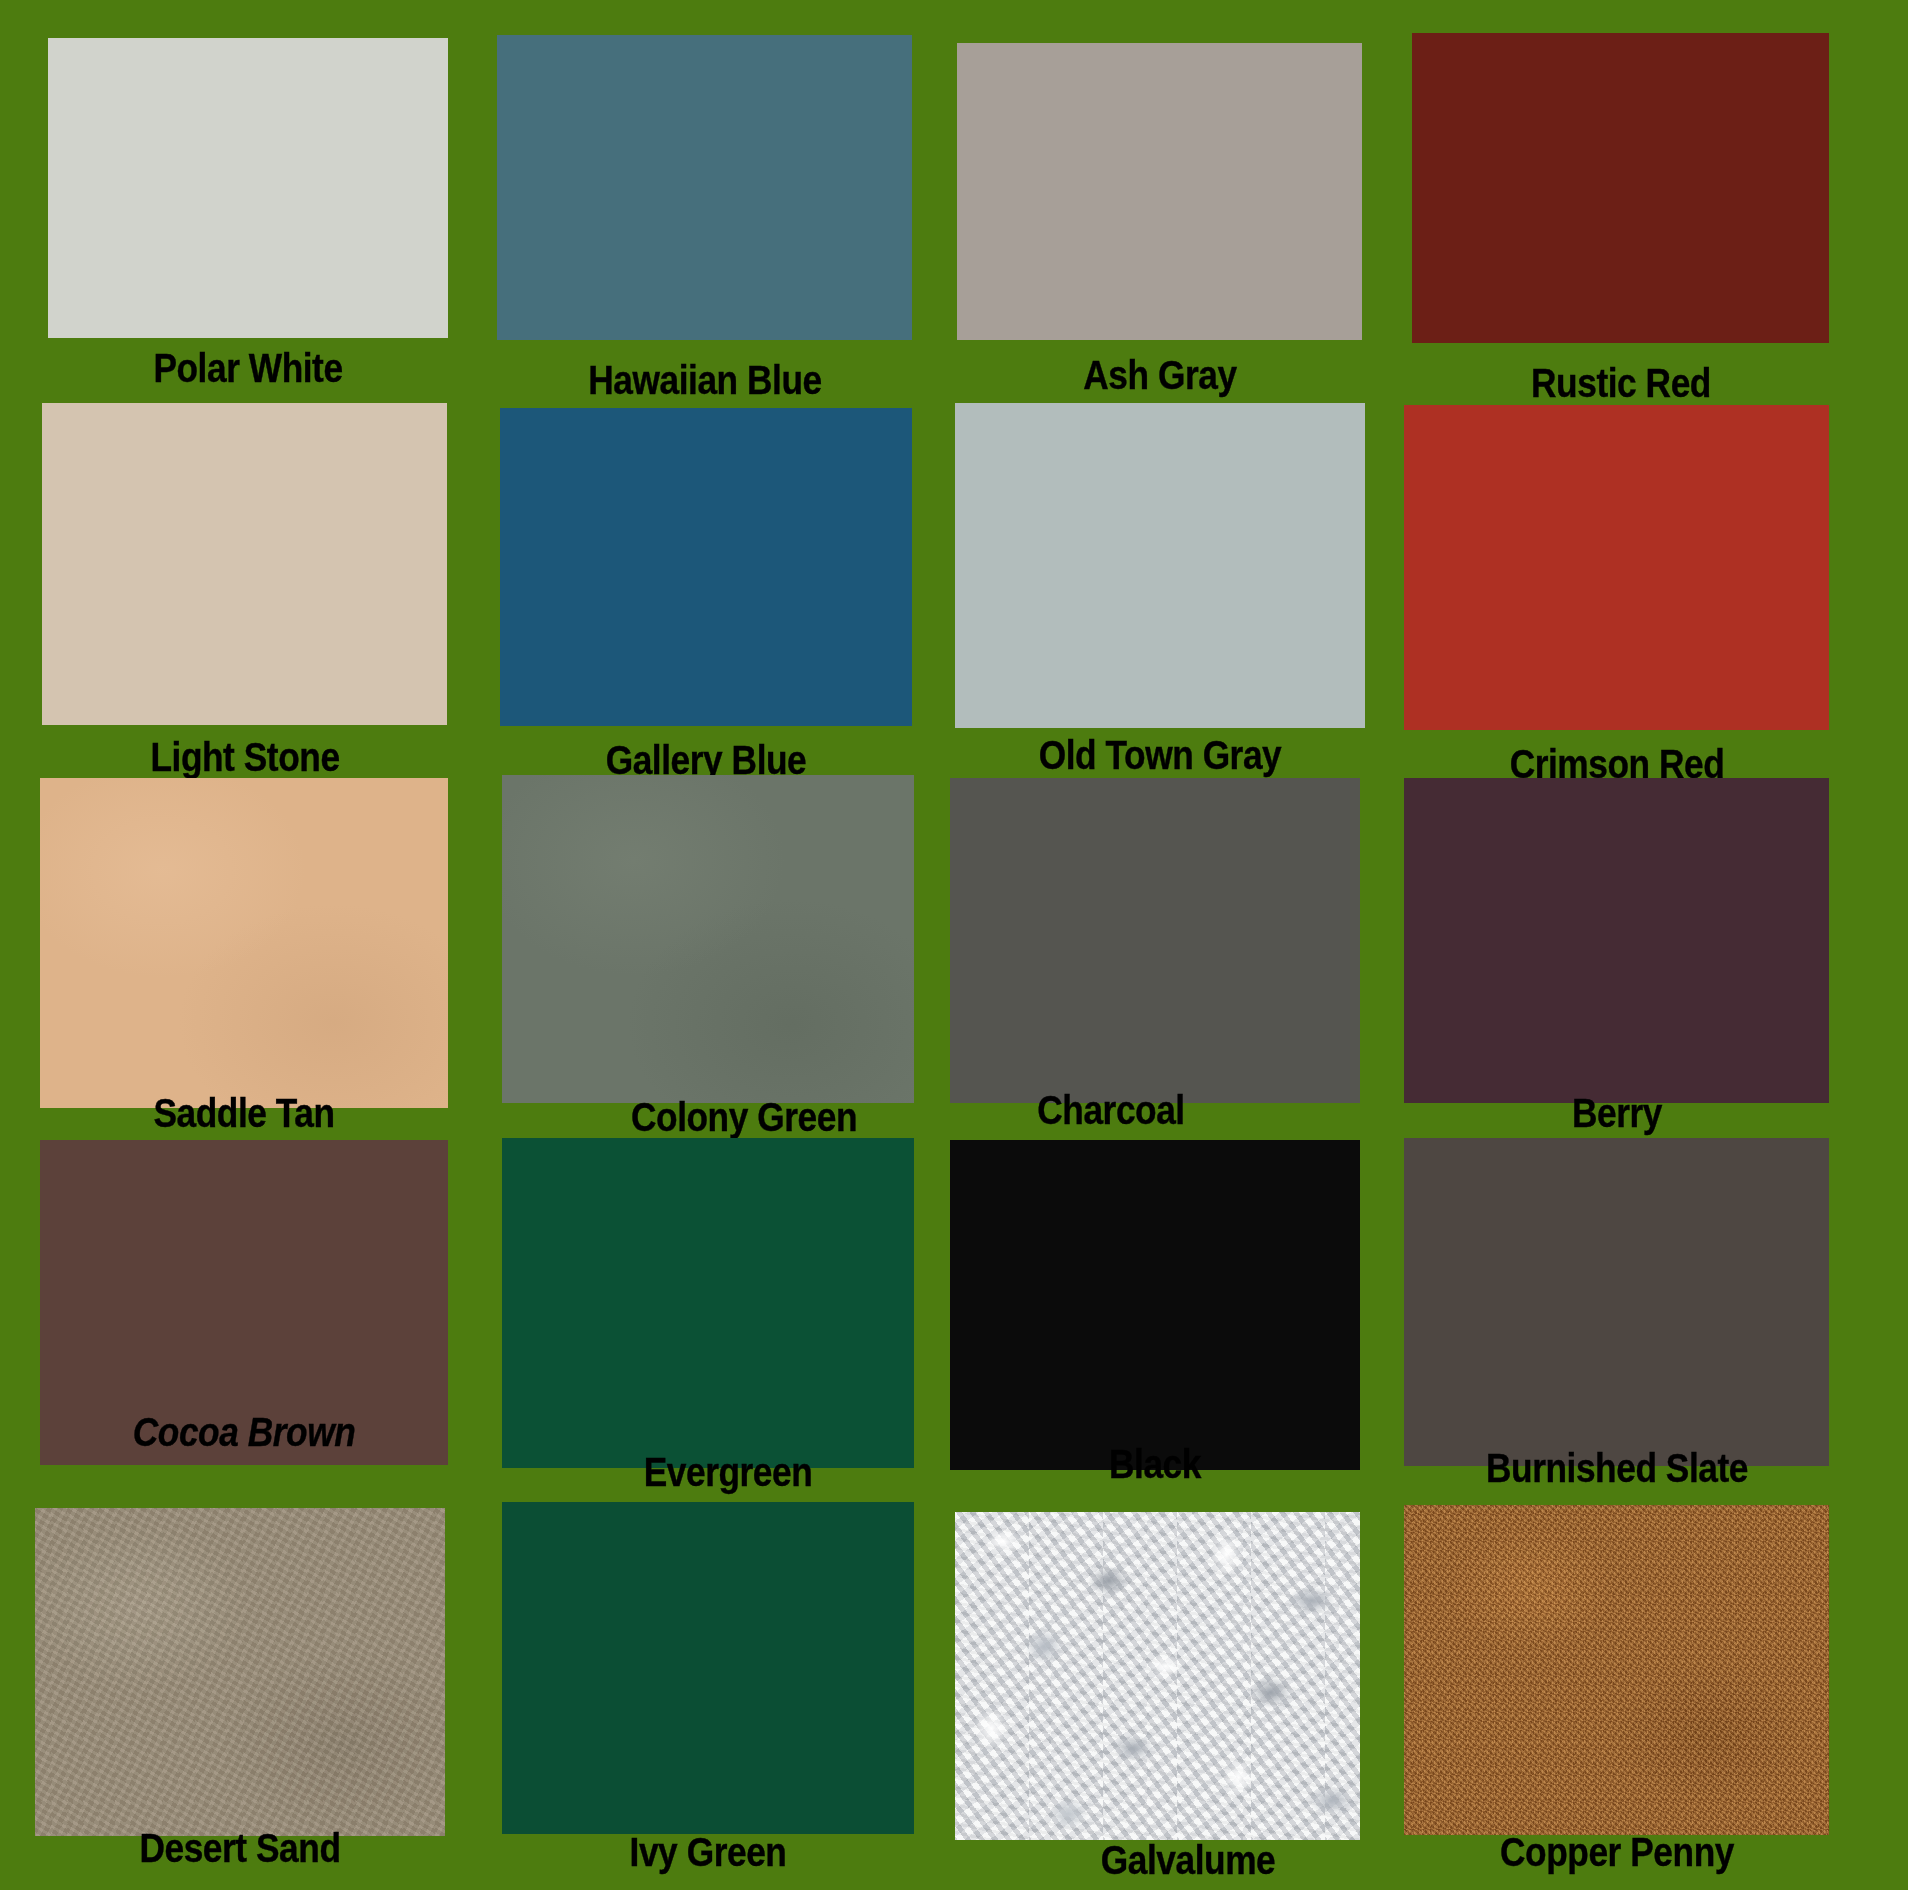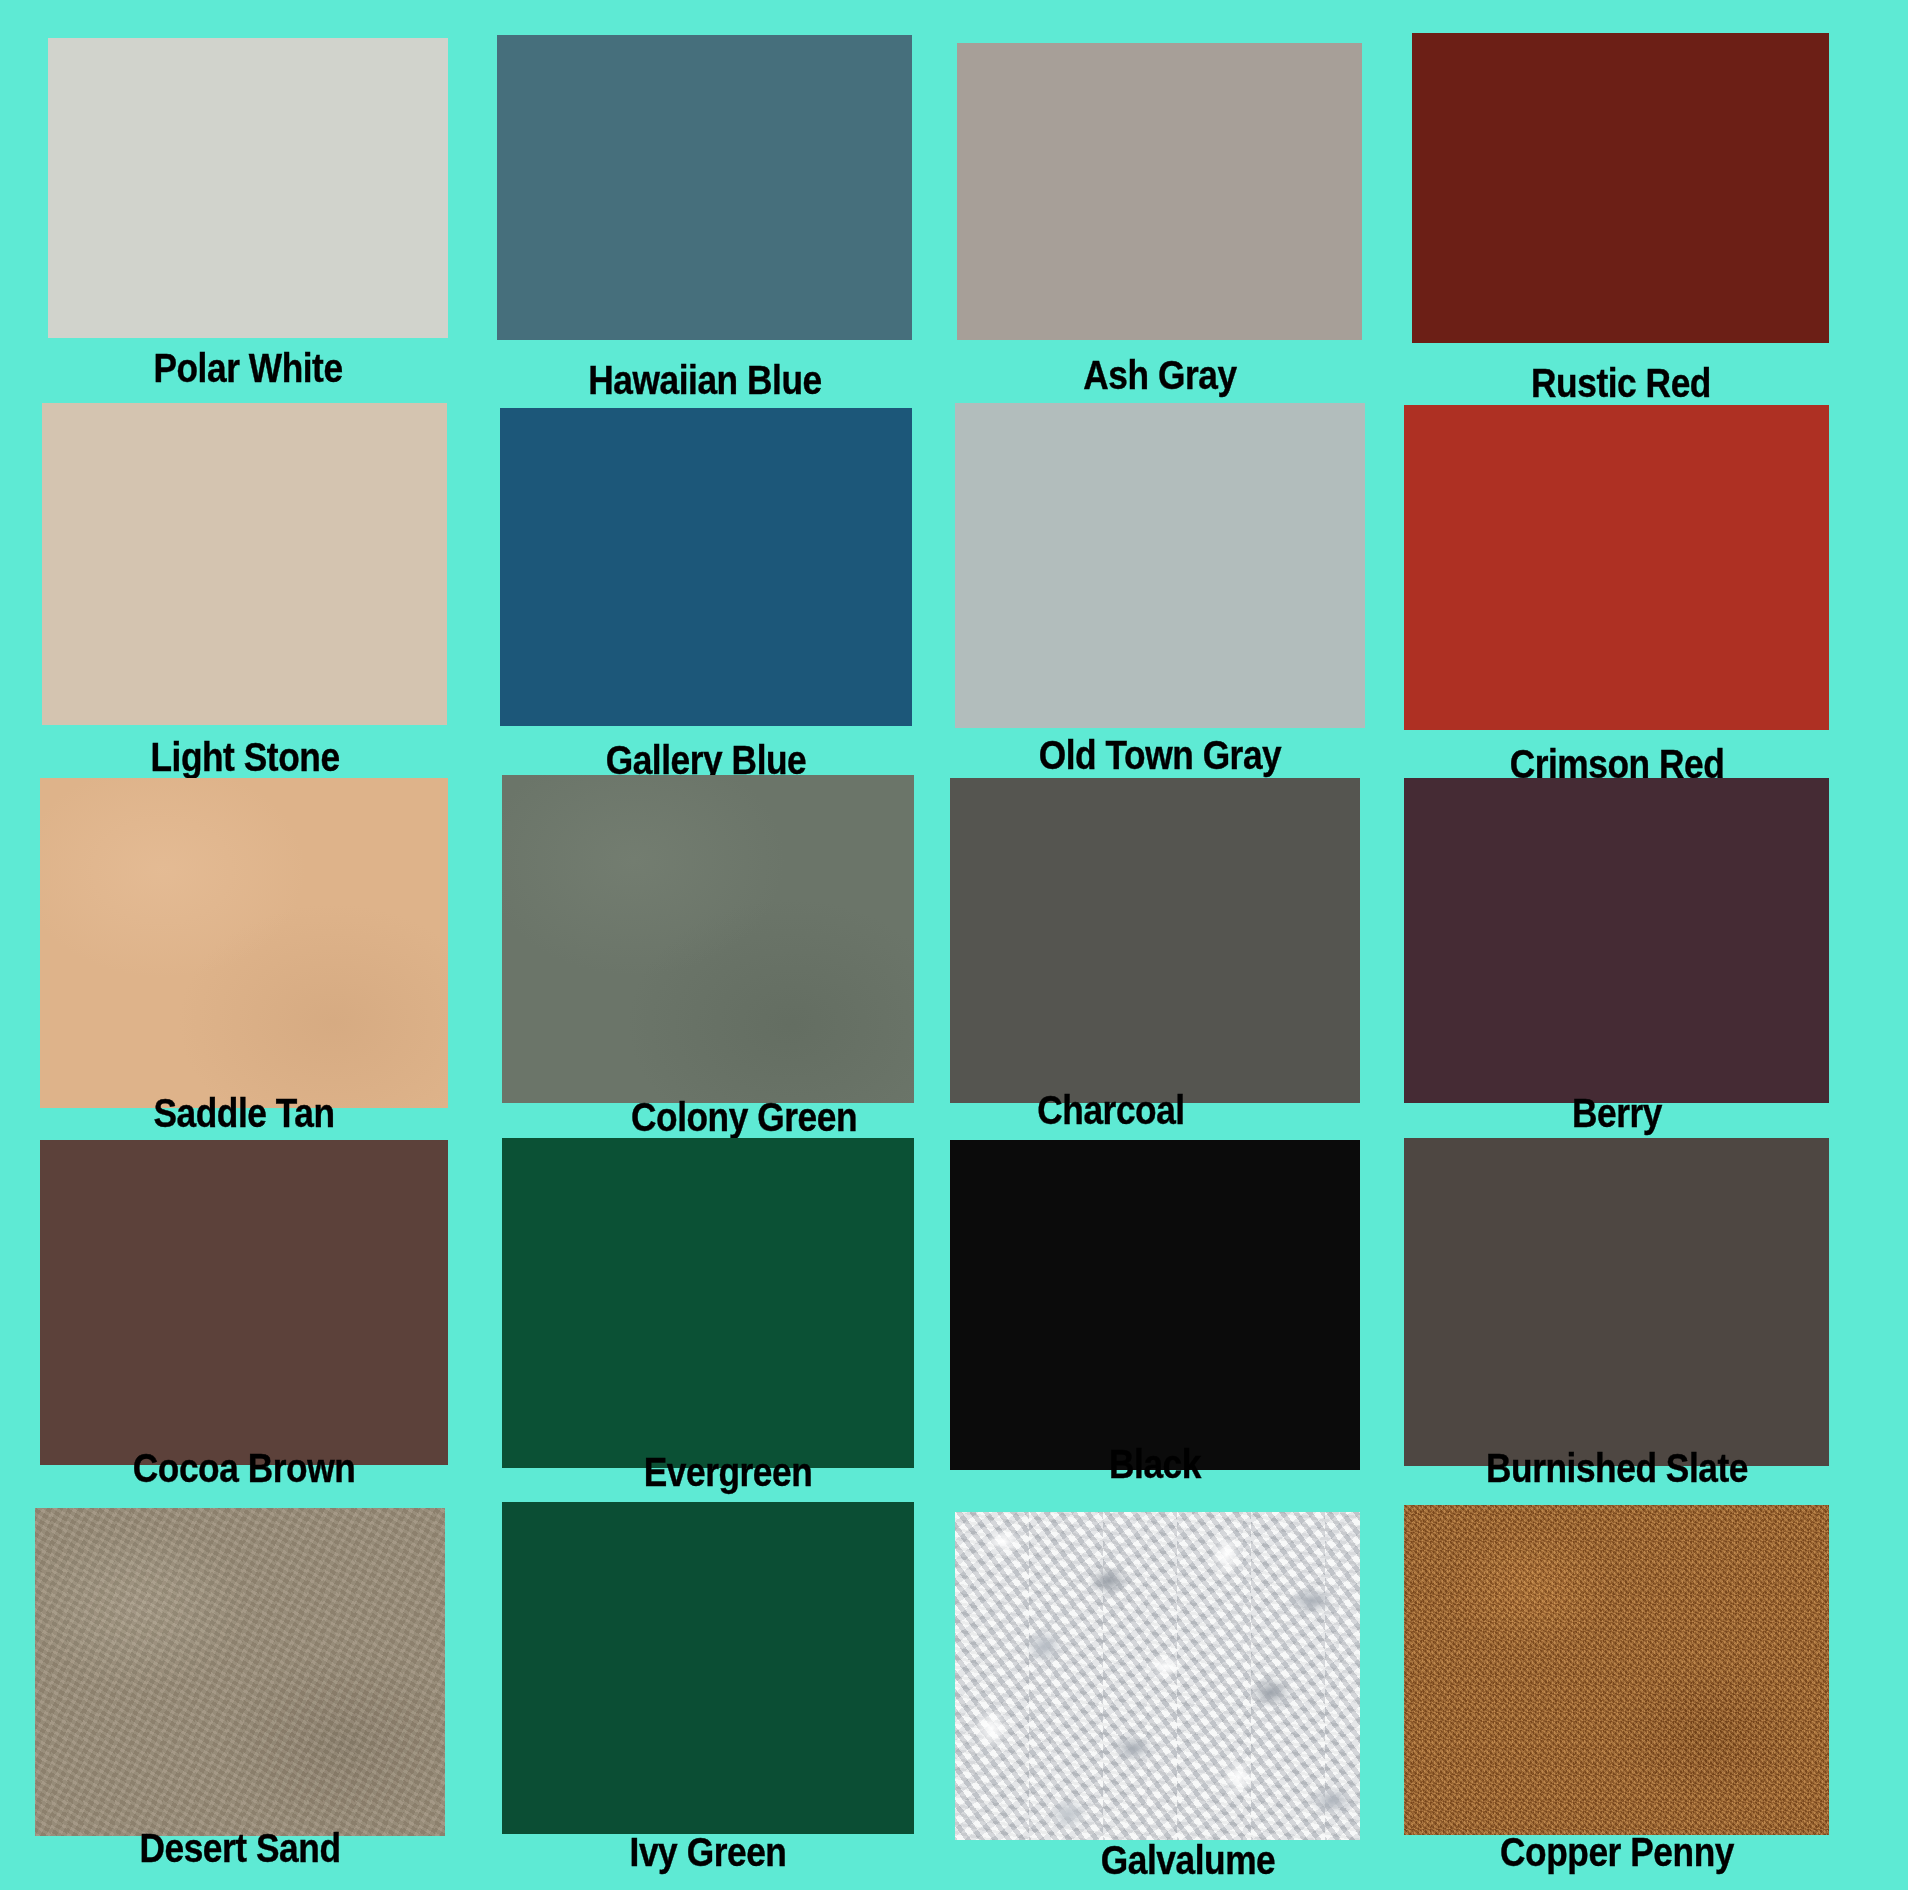--- a/index.html
+++ b/index.html
@@ -111,21 +111,21 @@
   .tex-colony-green {
     background-color: #6b7569;
     background-image:
       radial-gradient(ellipse 210px 160px at 32% 26%, rgba(126,136,122,0.42) 0%, rgba(126,136,122,0) 72%),
       radial-gradient(ellipse 220px 170px at 70% 76%, rgba(88,98,86,0.38) 0%, rgba(88,98,86,0) 74%);
   }
 </style>
 </head>
 <body>
 
-<div id="chart" style="background: #5eead4;">
+<div id="chart" style="background: #4d7c0f;">
     <div class="swatch-cell" style="left: 48px; top: 38px; width: 400px; height: 300px;">
       <div class="swatch-chip" title="Polar White" style="background: rgb(209, 211, 204);"></div>
     </div>
     <div class="swatch-label" style="left: 248px; top: 348px;"><span>Polar White</span></div>
     <div class="swatch-cell" style="left: 497px; top: 35px; width: 415px; height: 305px;">
       <div class="swatch-chip" title="Hawaiian Blue" style="background: rgb(70, 111, 124);"></div>
     </div>
     <div class="swatch-label" style="left: 704.5px; top: 360px;"><span>Hawaiian Blue</span></div>
     <div class="swatch-cell" style="left: 957px; top: 43px; width: 405px; height: 297px;">
       <div class="swatch-chip" title="Ash Gray" style="background: rgb(167, 159, 152);"></div>
@@ -163,21 +163,21 @@
       <div class="swatch-chip" title="Charcoal" style="background: rgb(85, 85, 80);"></div>
     </div>
     <div class="swatch-label" style="left: 1111px; top: 1090px;"><span>Charcoal</span></div>
     <div class="swatch-cell" style="left: 1404px; top: 778px; width: 425px; height: 325px;">
       <div class="swatch-chip" title="Berry" style="background: rgb(69, 43, 52);"></div>
     </div>
     <div class="swatch-label" style="left: 1616.5px; top: 1093px;"><span>Berry</span></div>
     <div class="swatch-cell" style="left: 40px; top: 1140px; width: 408px; height: 325px;">
       <div class="swatch-chip" title="Cocoa Brown" style="background: rgb(92, 65, 58);"></div>
     </div>
-    <div class="swatch-label" style="left: 244px; top: 1448px;"><span>Cocoa Brown</span></div>
+    <div class="swatch-label" style="left: 244px; top: 1412px; font-style: italic;"><span>Cocoa Brown</span></div>
     <div class="swatch-cell" style="left: 502px; top: 1138px; width: 412px; height: 330px;">
       <div class="swatch-chip" title="Evergreen" style="background: rgb(11, 81, 53);"></div>
     </div>
     <div class="swatch-label" style="left: 728px; top: 1452px;"><span>Evergreen</span></div>
     <div class="swatch-cell" style="left: 950px; top: 1140px; width: 410px; height: 330px;">
       <div class="swatch-chip" title="Black" style="background: rgb(11, 11, 11);"></div>
     </div>
     <div class="swatch-label" style="left: 1155px; top: 1444px;"><span>Black</span></div>
     <div class="swatch-cell" style="left: 1404px; top: 1138px; width: 425px; height: 328px;">
       <div class="swatch-chip" title="Burnished Slate" style="background: rgb(78, 71, 66);"></div>

